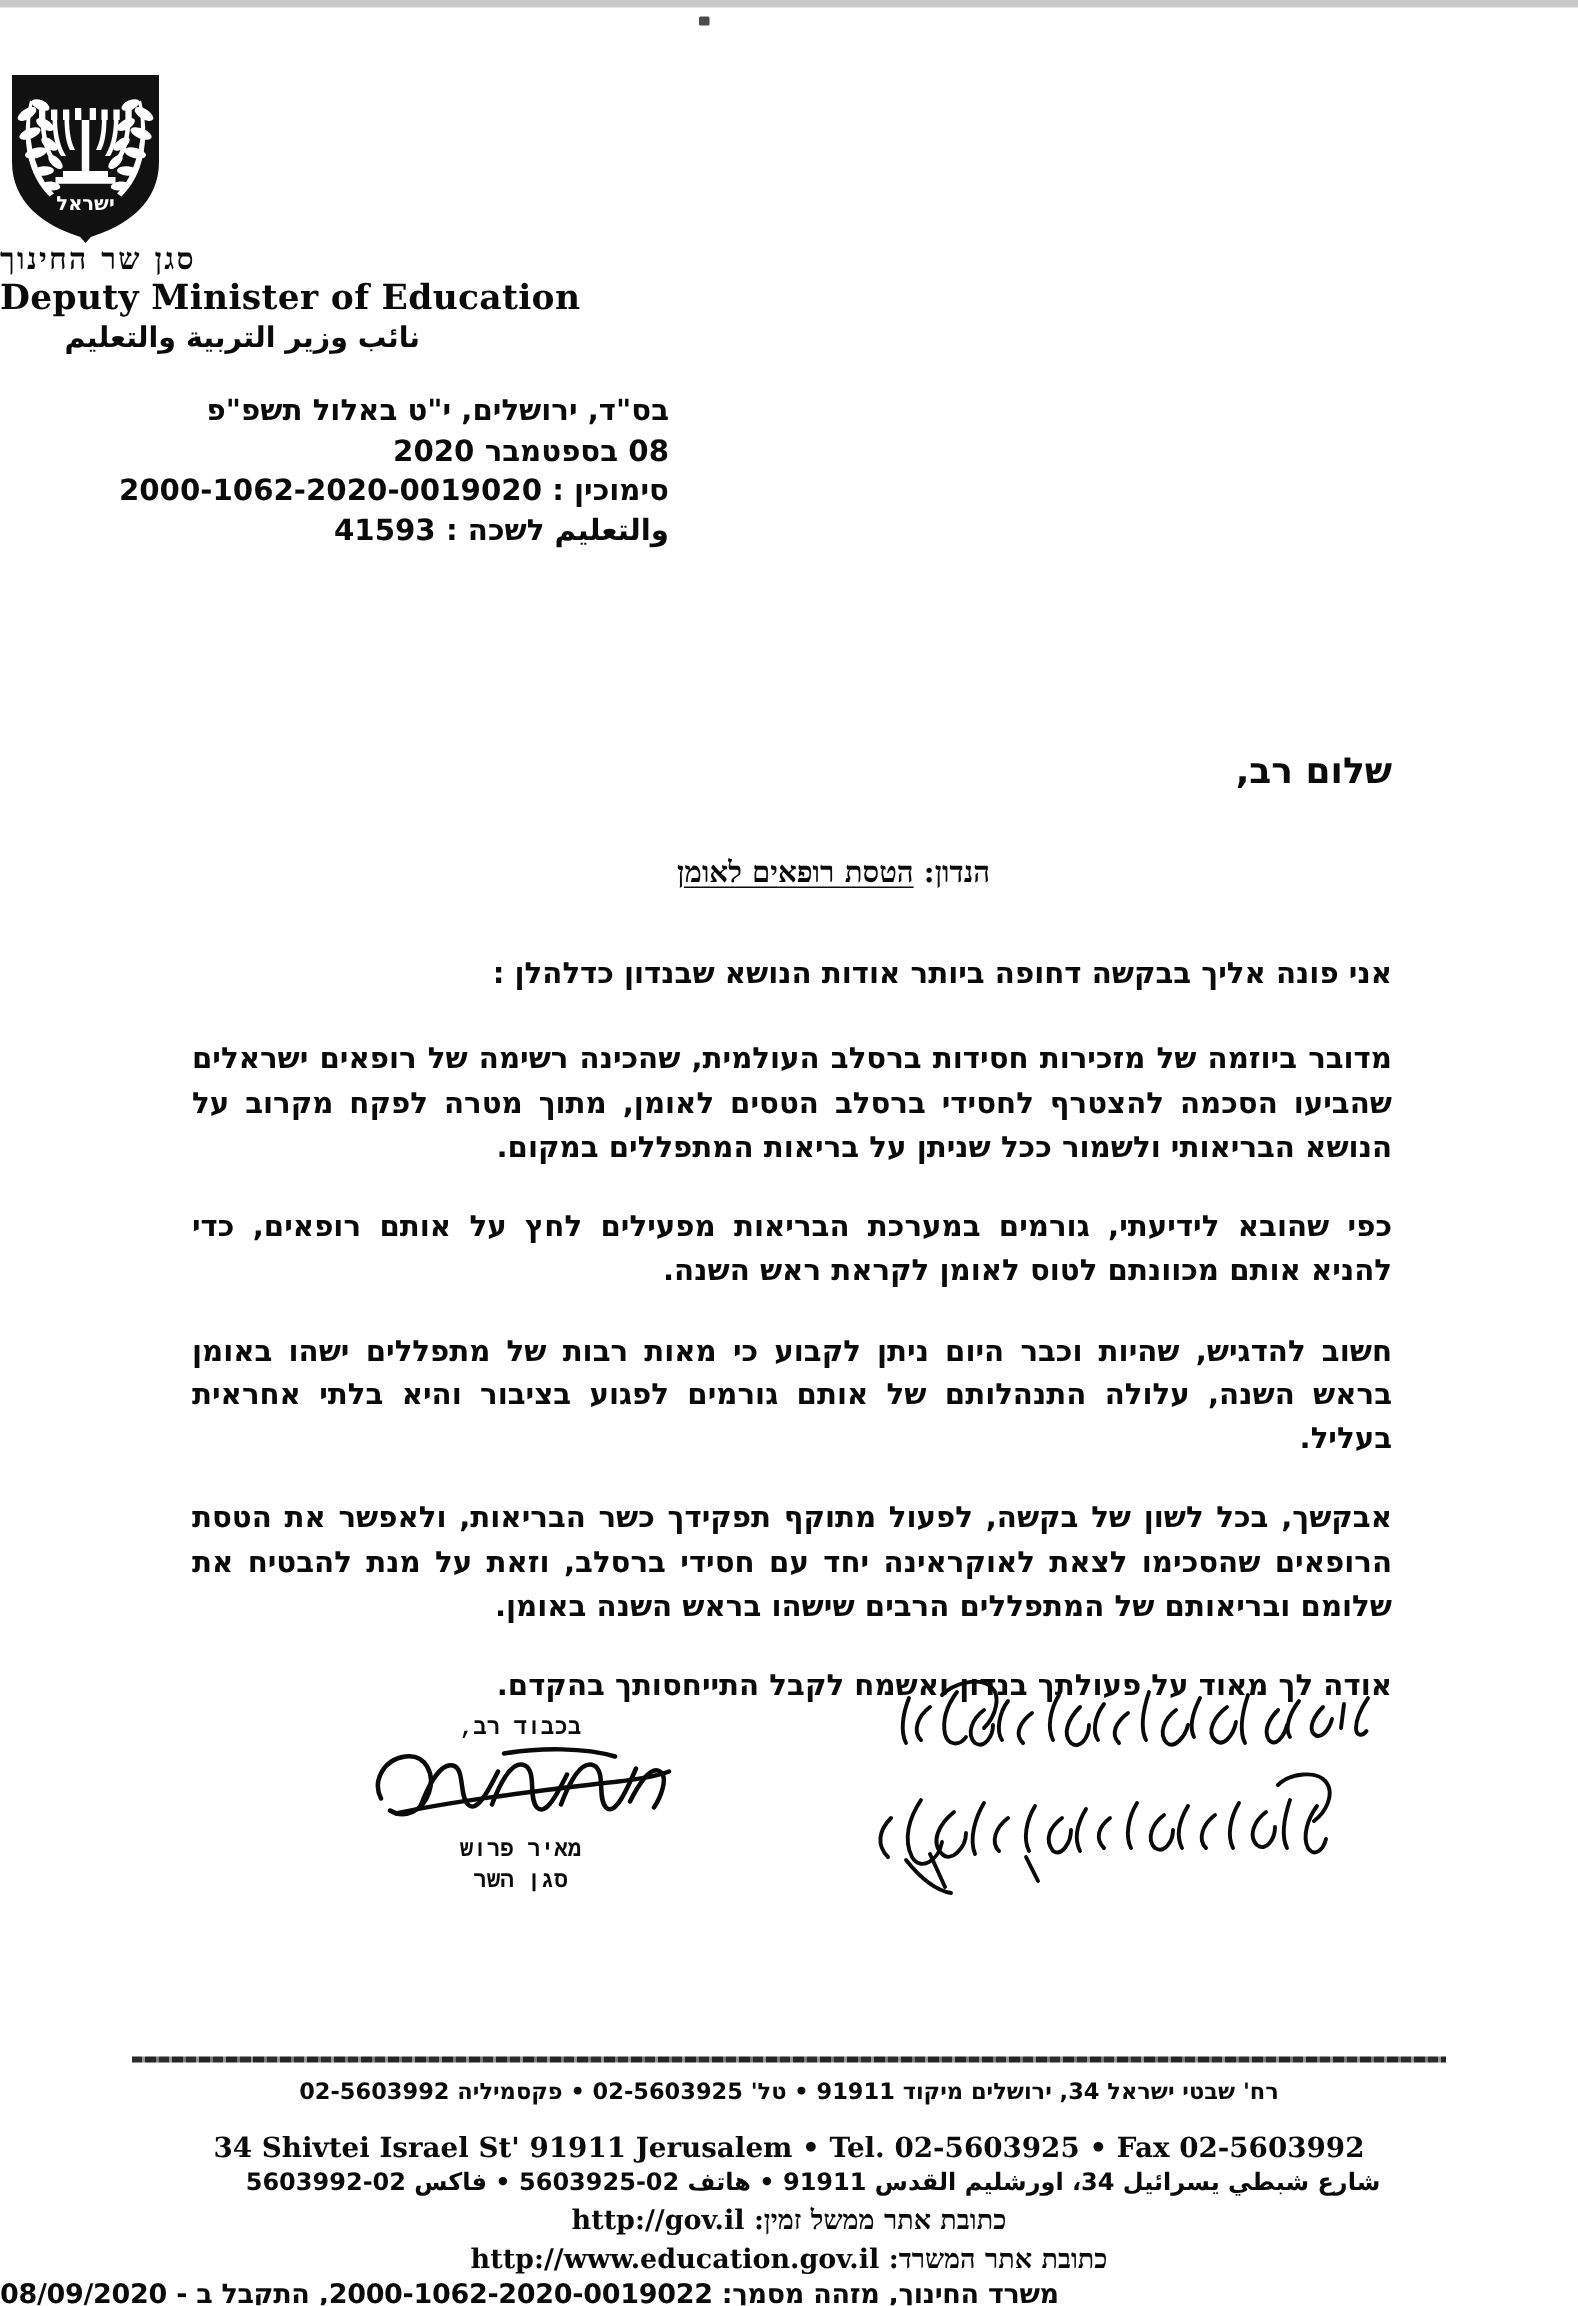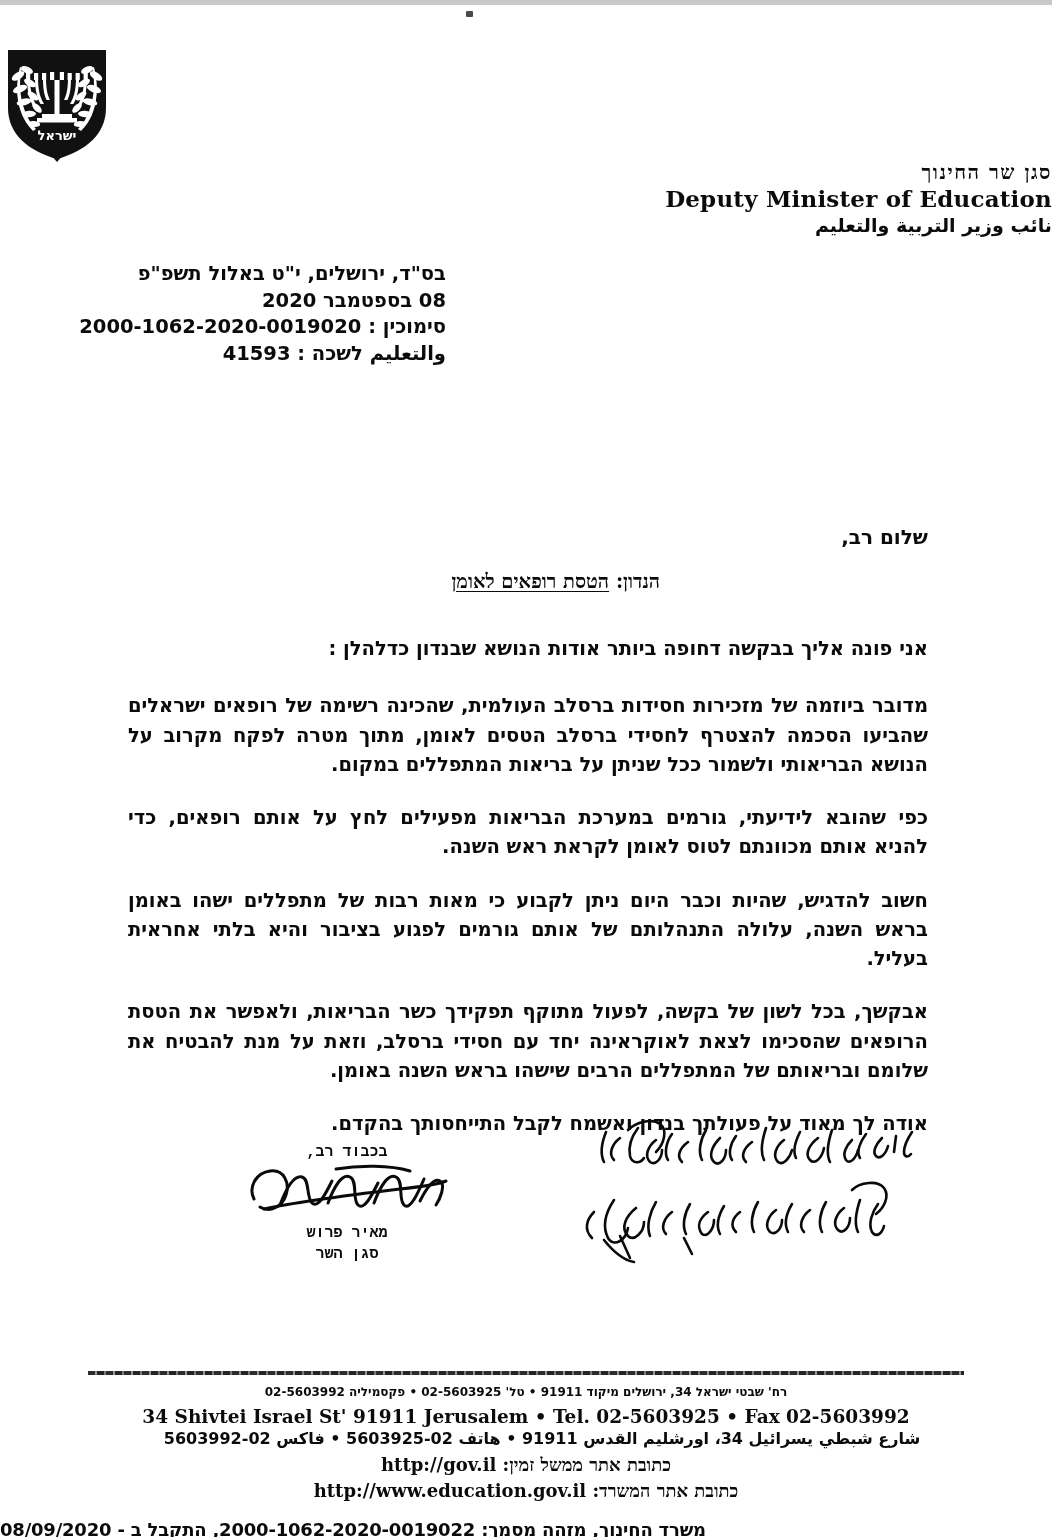--- a/index.html
+++ b/index.html
@@ -46,21 +46,21 @@
   }
   .emblem {
     width: 114px;
     height: 116px;
     display: block;
   }
   .letterhead {
     position: absolute;
     left: 0; right: 0;
     top: 160px;
-    text-align: right;
+    text-align: left;
     line-height: 1.22;
   }
   .lh-he {
     font-family: "DejaVu Serif", serif;
     font-weight: 700;
     font-size: 20px;
     letter-spacing: 1.5px;
     direction: rtl;
   }
   .lh-en {
@@ -69,20 +69,21 @@
     font-size: 23px;
     letter-spacing: .2px;
     margin-top: 1px;
   }
   .lh-ar {
     font-family: "DejaVu Sans", sans-serif;
     font-weight: 700;
     font-size: 19px;
     direction: rtl;
     margin-top: 1px;
+    padding-left: 43px;
   }
 
   
   .meta-block {
     position: absolute;
     right: 606px;
     top: 261px;
     direction: rtl;
     text-align: right;
     font-family: "DejaVu Sans", sans-serif;
@@ -109,25 +110,25 @@
   .recipient .city {
     font-weight: 800;
     text-decoration: underline;
     text-underline-offset: 2px;
   }
 
   
   .greeting {
     position: absolute;
     right: 124px;
-    top: 525px;
+    top: 500px;
     direction: rtl;
     text-align: center;
     font-family: "DejaVu Sans", sans-serif;
-    font-size: 20px;
+    font-size: 24px;
     font-weight: 600;
   }
 
   
   .subject {
     position: absolute;
     right: 392px;
     top: 570px;
     direction: rtl;
     text-align: right;
@@ -215,23 +216,23 @@
   .footer {
     position: absolute;
     left: 0; right: 0;
     top: 1385px;
     text-align: center;
     line-height: 1.3;
   }
   .f-he {
     font-family: "DejaVu Sans", sans-serif;
     direction: rtl;
-    font-size: 12px;
-    font-weight: 700;
-    margin-bottom: 4px;
+    font-size: 15px;
+    font-weight: 700;
+    margin-bottom: 16px;
   }
   .f-en {
     font-family: "DejaVu Serif", serif;
     font-size: 18.5px;
     font-weight: 700;
     margin-bottom: 0;
   }
   .f-ar {
     font-family: "DejaVu Sans", sans-serif;
     direction: rtl;

